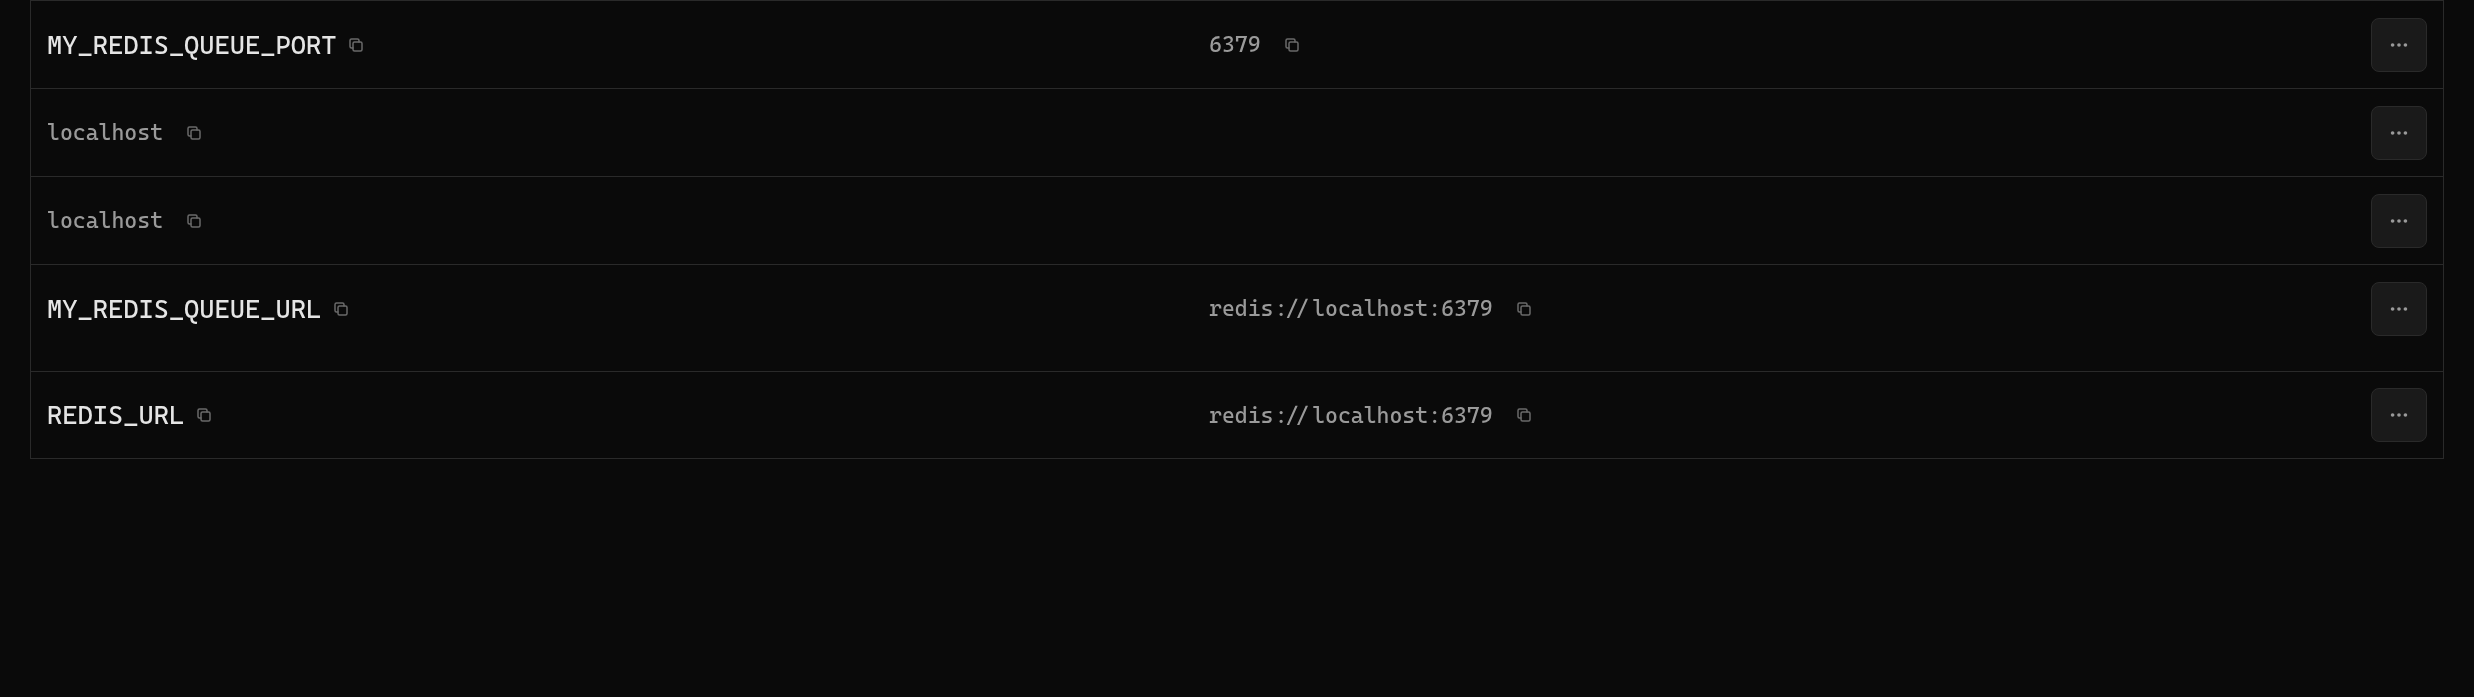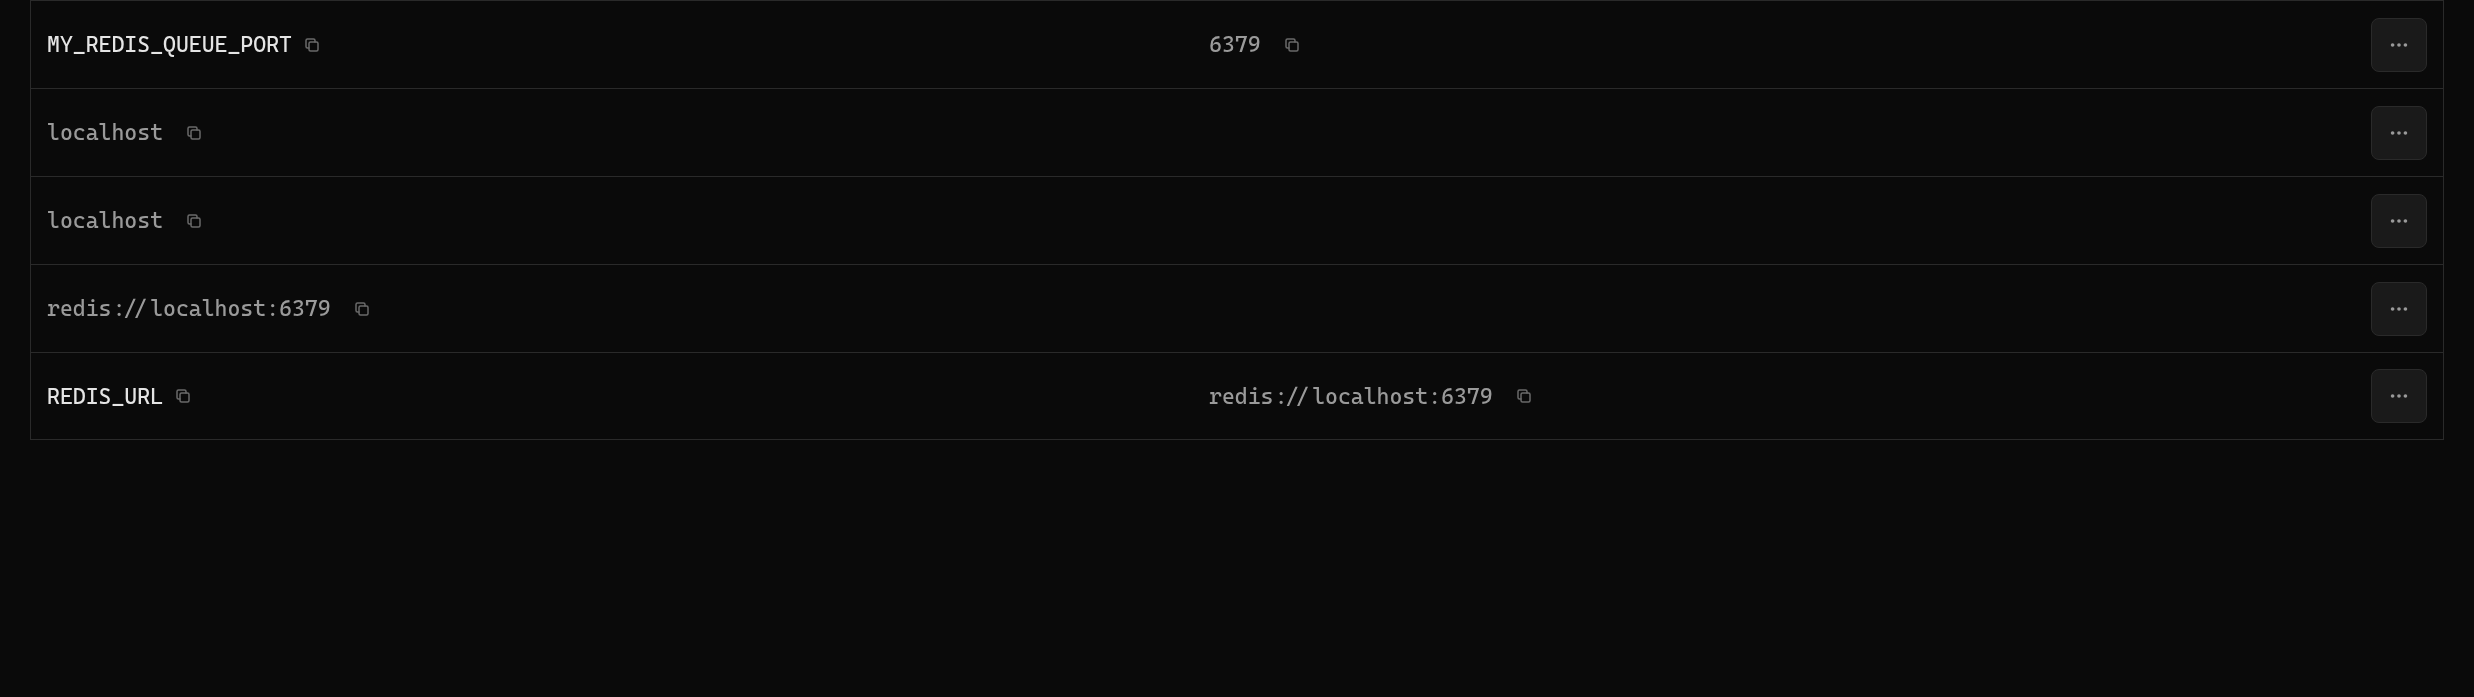--- a/index.html
+++ b/index.html
@@ -20,27 +20,28 @@
     .table-row {
       display: grid;
       grid-template-columns: 1fr 1fr auto;
       align-items: center;
       padding: 14px 16px;
       border-top: 1px solid #2a2a2a;
       min-height: 88px;
     }
     .table-row:last-child {
       border-bottom: 1px solid #2a2a2a;
+      margin-top: 19px;
     }
     .key-cell {
       display: flex;
       align-items: center;
       gap: 10px;
       color: #e5e5e5;
-      font-size: 22px;
+      font-size: 26px;
       font-weight: 400;
     }
     .value-cell {
       display: flex;
       align-items: center;
       gap: 21px;
       color: #9a9a9a;
       font-size: 22px;
       font-weight: 400;
     }
@@ -150,20 +151,29 @@
         <svg viewBox="0 0 24 24" fill="currentColor">
             <circle cx="5" cy="12" r="2"></circle>
             <circle cx="12" cy="12" r="2"></circle>
             <circle cx="19" cy="12" r="2"></circle>
           </svg>
       </button>
     </div>
   </div>
 
   <div class="table-row">
+    <div class="key-cell">
+      <span>MY_REDIS_QUEUE_URL</span>
+      <span class="copy-icon">
+        <svg viewBox="0 0 24 24" fill="none" stroke="currentColor" stroke-width="2" stroke-linecap="round" stroke-linejoin="round">
+            <rect x="8" y="8" width="12" height="12" rx="2"></rect>
+            <path d="M16 8V6a2 2 0 0 0-2-2H6a2 2 0 0 0-2 2v8a2 2 0 0 0 2 2h2"></path>
+          </svg>
+      </span>
+    </div>
     <div class="value-cell">
       <span>redis://localhost:6379</span>
       <span class="copy-icon">
         <svg viewBox="0 0 24 24" fill="none" stroke="currentColor" stroke-width="2" stroke-linecap="round" stroke-linejoin="round">
             <rect x="8" y="8" width="12" height="12" rx="2"></rect>
             <path d="M16 8V6a2 2 0 0 0-2-2H6a2 2 0 0 0-2 2v8a2 2 0 0 0 2 2h2"></path>
           </svg>
       </span>
     </div>
     <div class="actions-cell">

